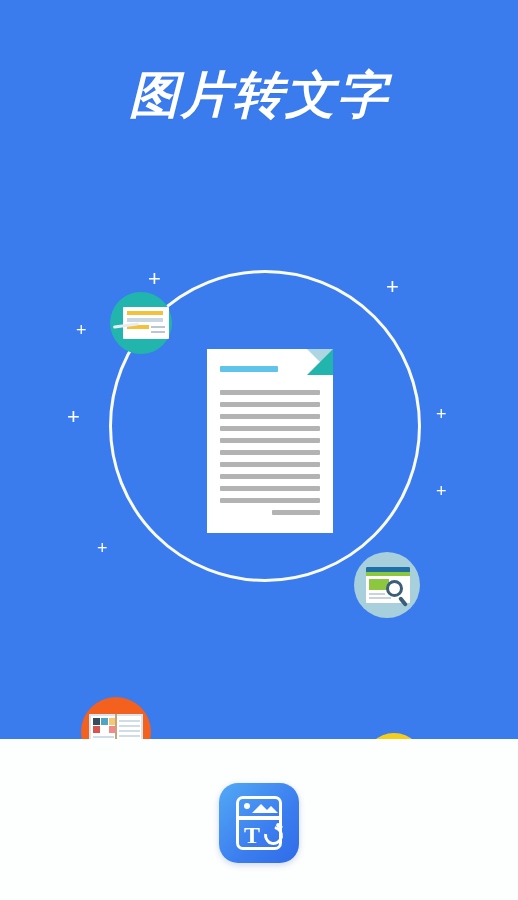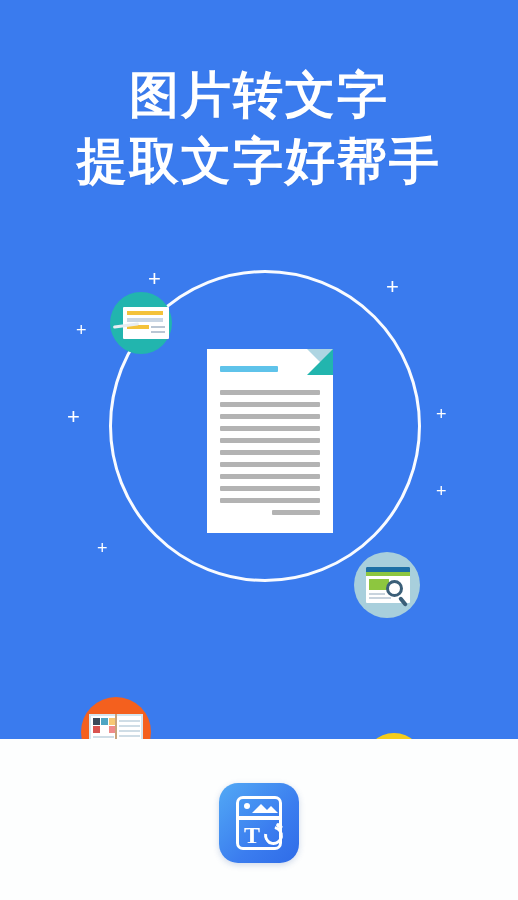--- a/index.html
+++ b/index.html
@@ -13,21 +13,21 @@
 
   
   .hero {
     position:absolute; left:0; top:0; width:518px; height:739px;
     background:#3a7bee;
   }
 
   
   .title-block {
     position:absolute; left:0; top:62px; width:518px;
-    text-align:center; user-select:none;
+    text-align:center; user-select:none;font-style:italic;
   }
   .title-line {
     display:block;
     color:#ffffff;
     font-size:50px;
     line-height:66px;
     font-weight:700;
     letter-spacing:2px;
     text-shadow:0 1px 2px rgba(0,0,0,0.04);
   }
@@ -195,21 +195,20 @@
 </style>
 </head>
 <body>
 
 <div id="screen">
 
   <div class="hero">
 
     <div class="title-block">
       <span class="title-line">图片转文字</span>
-      <span class="title-line">提取文字好帮手</span>
     </div>
 
     <div class="stage">
 
       <div class="ring"></div>
 
       <span class="plus" style="left:148px; top:18px;">+</span>
       <span class="plus sm" style="left:76px;  top:71px;">+</span>
       <span class="plus" style="left:386px; top:26px;">+</span>
       <span class="plus" style="left:67px;  top:156px;">+</span>

